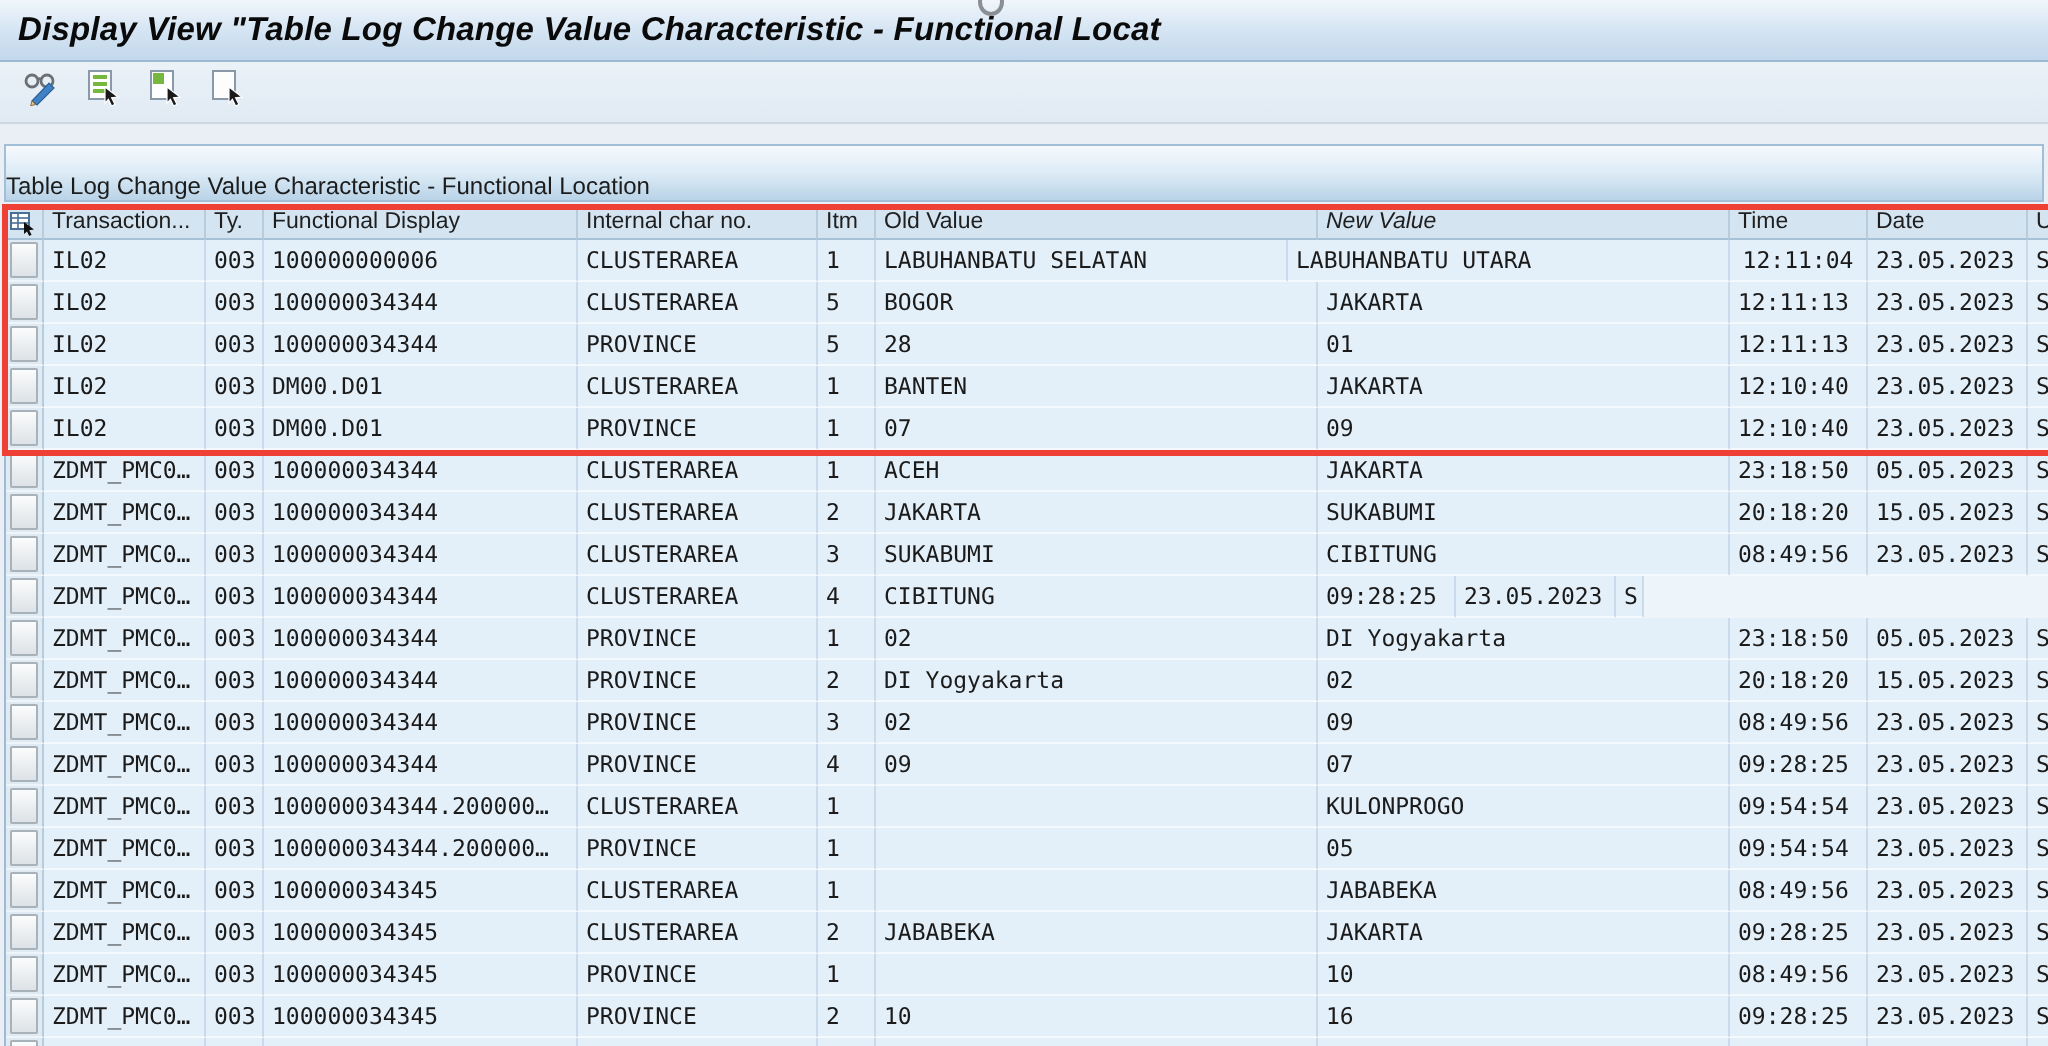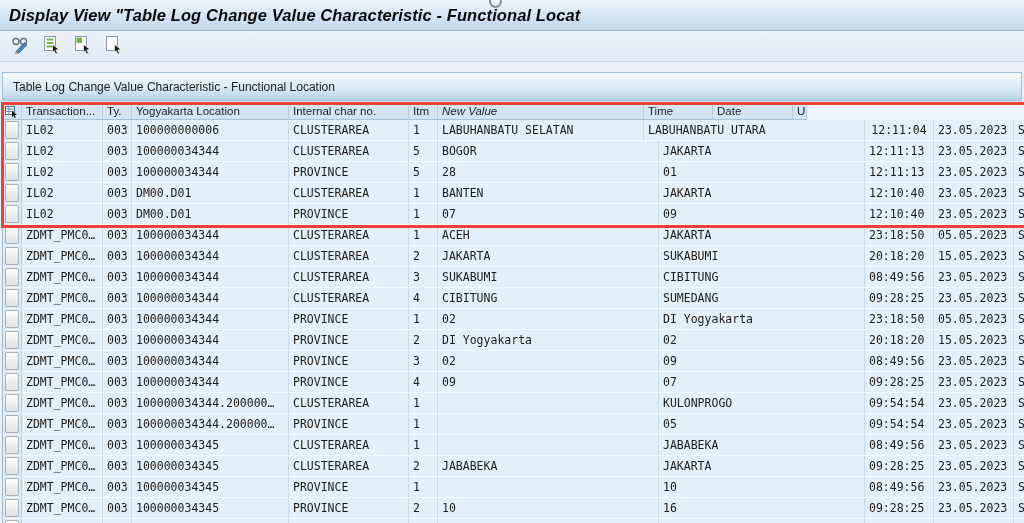--- a/index.html
+++ b/index.html
@@ -25,21 +25,21 @@
     position:absolute;top:31px;left:0;width:1024px;height:31px;box-sizing:border-box;
     background:linear-gradient(#ebf2f8,#e0eaf3);
     border-bottom:1px solid #ccd8e3;
     display:flex;align-items:center;gap:11px;padding-left:10px;
   }
   .tbtn{width:20px;height:20px;display:flex;align-items:center;justify-content:center;border-radius:2px;}
   .grouphead{
     position:absolute;top:72px;left:2px;width:1020px;height:29px;box-sizing:border-box;
     background:linear-gradient(#f6fafd,#dcebf5 50%,#b9d3e8);
     border:1px solid #a2bfd6;
-    display:flex;align-items:center;padding-left:10px;
+    display:flex;align-items:flex-end;
     font-size:12px;color:#1c1c1c;
   }
   .tablewrap{
     position:absolute;top:104px;left:2px;width:1022px;height:419px;
     overflow:hidden;background:#eef5fa;border-left:1px solid #9fbbd3;
   }
   .tr{display:flex;height:21px;}
   .tr.head{height:16px;}
   .th{
     background:#d4e4f1;border-right:1px solid #b7ccdd;border-bottom:1px solid #a7c1d7;
@@ -123,23 +123,24 @@
     <div class="tr head">
       <div class="th corner" style="width: 19px;"><span><svg width="13" height="13" viewBox="0 0 13 13">
             <rect x="0.5" y="1.5" width="9" height="8" fill="#fff" stroke="#4a6f96" stroke-width="1"></rect>
             <line x1="0.5" y1="4" x2="9.5" y2="4" stroke="#4a6f96" stroke-width="0.8"></line>
             <line x1="0.5" y1="6.5" x2="9.5" y2="6.5" stroke="#4a6f96" stroke-width="0.8"></line>
             <line x1="4" y1="1.5" x2="4" y2="9.5" stroke="#4a6f96" stroke-width="0.8"></line>
             <path d="M7 6 L12 9.8 L9.6 10.1 L10.8 12.4 L9.6 13 L8.5 10.7 L7 12 Z" fill="#111"></path>
           </svg></span></div>
       <div class="th" style="width: 81px;">Transaction...</div>
       <div class="th" style="width: 29px;">Ty.</div>
-      <div class="th" style="width: 157px;">Yogyakarta Location</div>
+      <div class="th" style="width: 157px;">Functional Display</div>
       <div class="th" style="width: 120px;">Internal char no.</div>
       <div class="th" style="width: 29px;">Itm</div>
+      <div class="th" style="width: 221px;">Old Value</div>
       <div class="th" style="width: 206px; font-style: italic;">New Value</div>
       <div class="th" style="width: 69px;">Time</div>
       <div class="th" style="width: 80px;">Date</div>
       <div class="th" style="width: 14px;">U</div>
     </div>
     <div class="tr">
       <div class="sel" style="width: 19px;">
         <div class="btn"></div>
       </div>
       <div class="td" style="width: 81px;">IL02</div>
@@ -261,21 +262,20 @@
     <div class="tr">
       <div class="sel" style="width: 19px;">
         <div class="btn"></div>
       </div>
       <div class="td" style="width: 81px;">ZDMT_PMC0…</div>
       <div class="td" style="width: 29px;">003</div>
       <div class="td" style="width: 157px;">100000034344</div>
       <div class="td" style="width: 120px;">CLUSTERAREA</div>
       <div class="td" style="width: 29px;">4</div>
       <div class="td" style="width: 221px;">CIBITUNG</div>
-      <div class="td" style="width: 206px;">SUMEDANG</div>
       <div class="td" style="width: 69px;">09:28:25</div>
       <div class="td" style="width: 80px;">23.05.2023</div>
       <div class="td" style="width: 14px;">S</div>
     </div>
     <div class="tr">
       <div class="sel" style="width: 19px;">
         <div class="btn"></div>
       </div>
       <div class="td" style="width: 81px;">ZDMT_PMC0…</div>
       <div class="td" style="width: 29px;">003</div>

